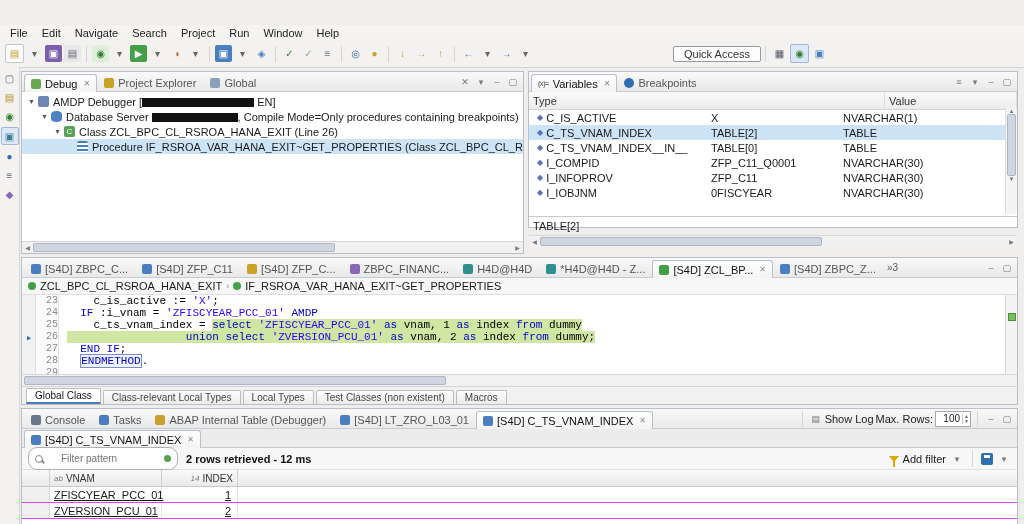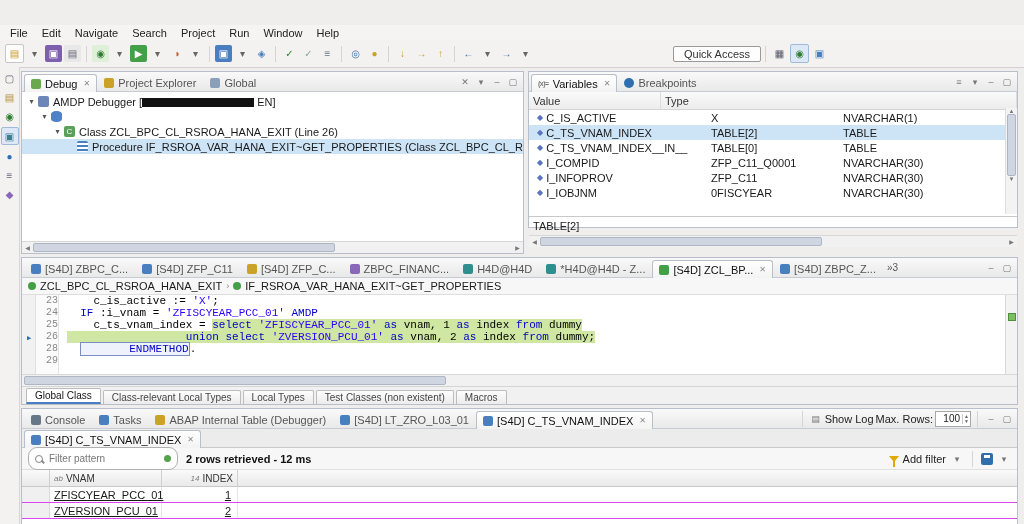--- a/index.html
+++ b/index.html
@@ -82,31 +82,31 @@
   .bc-sep{color:#888;font-size:9px;}
   .ecode{flex:1;position:relative;overflow:hidden;
     background:linear-gradient(90deg,#f1f1f1 0 13px,#e0e0e0 13px 14px,#fbfbfb 14px 36px,#e4e4e4 36px 37px,#ffffff 37px);}
   .cline{display:flex;height:12px;line-height:12px;font-family:"Liberation Mono",monospace;font-size:11px;white-space:pre;}
   .cann{width:14px;flex:none;text-align:center;}
   .iptr{color:#2f6fb0;font-size:7px;line-height:12px;}
   .cnum{width:22px;flex:none;text-align:right;padding-right:5px;color:#8a8a8a;font-size:10px;}
   .ccode{padding-left:4px;}
   .cp{color:#000;} .ck{color:var(--kw);} .cs{color:var(--str);}
   .hl{background:var(--hl);}
-  .kbox{color:var(--kw);border:1px solid #7a8fc0;background:#eef3fb;padding-left:48px;}
+  .kbox{color:var(--kw);border:1px solid #7a8fc0;background:#eef3fb;}
   .oruler{position:absolute;right:0;top:0;bottom:0;width:11px;background:#f3f3f3;border-left:1px solid #d8d8d8;}
   .omark{position:absolute;left:2px;width:6px;height:6px;background:#7bbf5e;border:1px solid #4e8f3a;}
   .parttabs{height:17px;background:#f1f1f1;border-top:1px solid #d5d5d5;display:flex;align-items:flex-end;padding-left:4px;gap:2px;flex:none;white-space:nowrap;}
   .ptab{font-size:10px;padding:1px 8px;border:1px solid #bcbcbc;border-bottom:none;background:linear-gradient(#fdfdfd,#ececec);color:#444;border-radius:2px 2px 0 0;}
   .ptab.sel{background:#fff;color:#111;border-bottom:2px solid #4a7fbf;}
 
   
   .inner-tabs{height:18px;background:#ececec;border-bottom:1px solid #c9c9c9;display:flex;align-items:flex-end;padding-left:2px;flex:none;}
   .filter-row{height:21px;display:flex;align-items:center;gap:8px;padding:0 6px;background:#f7f7f7;border-bottom:1px solid #e0e0e0;flex:none;}
-  .search-box{display:flex;align-items:center;gap:4px;width:150px;height:23px;background:#fff;border:1px solid #b0b0b0;border-radius:9px;padding:0 6px;box-sizing:border-box;}
+  .search-box{display:flex;align-items:center;gap:16px;width:150px;height:23px;background:#fff;border:1px solid #b0b0b0;border-radius:9px;padding:0 6px;box-sizing:border-box;}
   .mag{width:6px;height:6px;border:1.5px solid #888;border-radius:50%;position:relative;flex:none;}
   .mag::after{content:"";position:absolute;width:4px;height:1.5px;background:#888;transform:rotate(45deg);right:-3px;bottom:-1px;}
   input.filter{border:none;outline:none;width:100%;font-size:10px;color:#333;background:transparent;font-family:"Liberation Sans",sans-serif;}
   .fdot{width:7px;height:7px;border-radius:50%;background:#55a24c;flex:none;}
   .status{font-weight:bold;font-size:11px;color:#111;}
   .right-controls{margin-left:auto;display:flex;align-items:center;gap:4px;}
   .funnel{width:0;height:0;border-left:5px solid transparent;border-right:5px solid transparent;border-top:6px solid #e0a800;position:relative;}
   .funnel::after{content:"";position:absolute;left:-1px;top:-1px;width:2px;height:6px;background:#e0a800;}
   .saveico{width:12px;height:12px;background:#2f6fb0;border-radius:2px;position:relative;}
   .saveico::after{content:"";position:absolute;left:3px;top:2px;width:6px;height:3px;background:#fff;}
@@ -212,20 +212,21 @@
       </div>
     <div class="tree" id="debug-tree">
         <div class="trow" style="padding-left: 4px;">
           <span class="expander">▾</span>
           <span class="nicon amdp"></span>
           <span class="ttext"><span>AMDP Debugger [</span><span class="redact" style="width: 112px;"></span><span> EN]</span></span>
         </div>
         <div class="trow" style="padding-left: 17px;">
           <span class="expander">▾</span>
           <span class="nicon db"></span>
+          <span class="ttext"><span>Database Server </span><span class="redact" style="width: 86px;"></span><span>, Compile Mode=Only procedures containing breakpoints)</span></span>
         </div>
         <div class="trow" style="padding-left: 30px;">
           <span class="expander">▾</span>
           <span class="nicon clazz"></span>
           <span class="ttext"><span>Class ZCL_BPC_CL_RSROA_HANA_EXIT (Line 26)</span></span>
         </div>
         <div class="trow sel" style="padding-left: 43px;">
           <span class="expander"></span>
           <span class="nicon frame"></span>
           <span class="ttext"><span>Procedure IF_RSROA_VAR_HANA_EXIT~GET_PROPERTIES (Class ZCL_BPC_CL_RSROA_HANA_EXIT</span></span>
@@ -250,22 +251,22 @@
           <span>Breakpoints</span>
         </span>
         <span class="ptools">
           <span class="ptool">≡</span>
           <span class="ptool">▾</span>
           <span class="ptool">–</span>
           <span class="ptool">▢</span>
         </span>
       </div>
     <div class="vhd">
+      <span class="vh w-typ">Type</span>
       <span class="vh w-val">Value</span>
-      <span class="vh w-typ">Type</span>
     </div>
     <div class="vrows" id="vars-rows">
         <div class="vrow">
           <span class="vname">
             <span class="vdiamond">◆</span>
             <span>C_IS_ACTIVE</span>
           </span>
           <span class="w-val">X</span>
           <span class="w-typ">NVARCHAR(1)</span>
         </div>
@@ -370,20 +371,21 @@
       <span class="bc-sep">›</span>
       <span class="bc-dot"></span>
       <span>IF_RSROA_VAR_HANA_EXIT~GET_PROPERTIES</span>
     </div>
     <div class="ecode" id="code-area">
       <div id="code-lines">
           <div class="cline"><span class="cann"></span><span class="cnum">23</span><span class="ccode"><span class="cp">    c_is_active := </span><span class="cs">'X'</span><span class="cp">;</span></span></div>
           <div class="cline"><span class="cann"></span><span class="cnum">24</span><span class="ccode"><span class="cp">  </span><span class="ck">IF</span><span class="cp"> :i_vnam = </span><span class="cs">'ZFISCYEAR_PCC_01'</span><span class="cp"> </span><span class="ck">AMDP</span></span></div>
           <div class="cline"><span class="cann"></span><span class="cnum">25</span><span class="ccode"><span class="cp">    c_ts_vnam_index = </span><span class="ck hl">select</span><span class="cp hl"> </span><span class="cs hl">'ZFISCYEAR_PCC_01'</span><span class="cp hl"> </span><span class="ck hl">as</span><span class="cp hl"> vnam, 1 </span><span class="ck hl">as</span><span class="cp hl"> index </span><span class="ck hl">from</span><span class="cp hl"> dummy</span></span></div>
           <div class="cline"><span class="cann"><span class="iptr">▶</span></span><span class="cnum">26</span><span class="ccode"><span class="cp hl">                  </span><span class="ck hl">union</span><span class="cp hl"> </span><span class="ck hl">select</span><span class="cp hl"> </span><span class="cs hl">'ZVERSION_PCU_01'</span><span class="cp hl"> </span><span class="ck hl">as</span><span class="cp hl"> vnam, 2 </span><span class="ck hl">as</span><span class="cp hl"> index </span><span class="ck hl">from</span><span class="cp hl"> dummy;</span></span></div>
+          <div class="cline"><span class="cann"></span><span class="cnum">27</span><span class="ccode"><span class="cp">  </span><span class="ck">END IF</span><span class="cp">;</span></span></div>
           <div class="cline"><span class="cann"></span><span class="cnum">28</span><span class="ccode"><span class="cp">  </span><span class="ck kbox">ENDMETHOD</span><span class="cp">.</span></span></div>
           <div class="cline"><span class="cann"></span><span class="cnum">29</span><span class="ccode"></span></div>
         </div>
       <div class="oruler">
         <span class="omark" style="top:18px"></span>
       </div>
     </div>
     <div class="hscroll">
       <span class="hthumb" style="width:420px;margin-left:2px"></span>
     </div>

